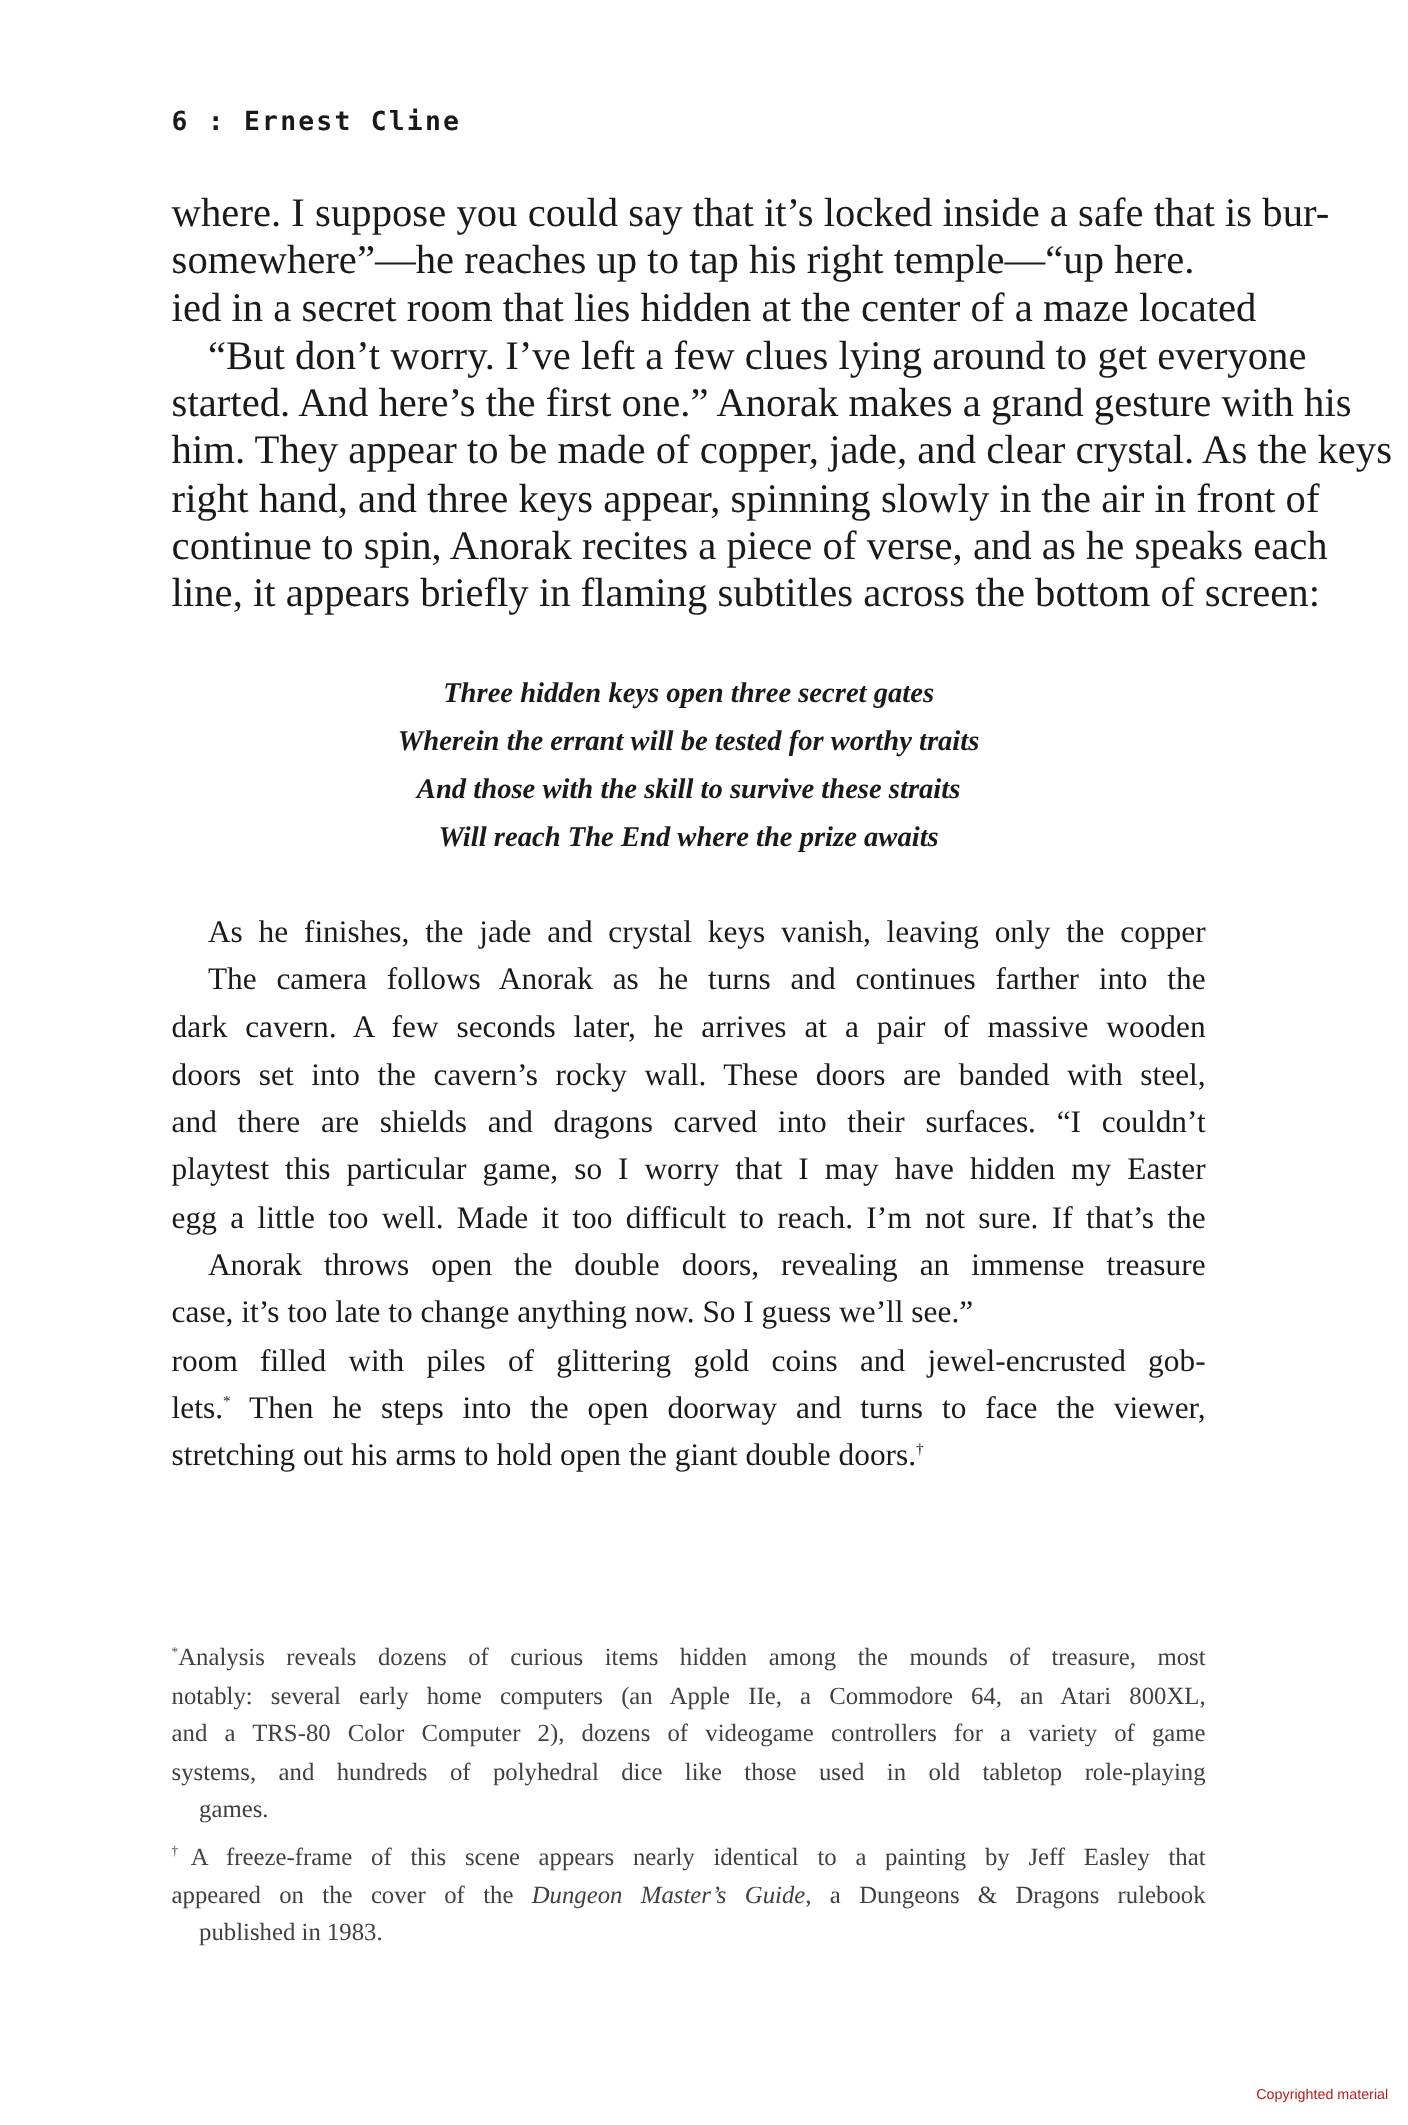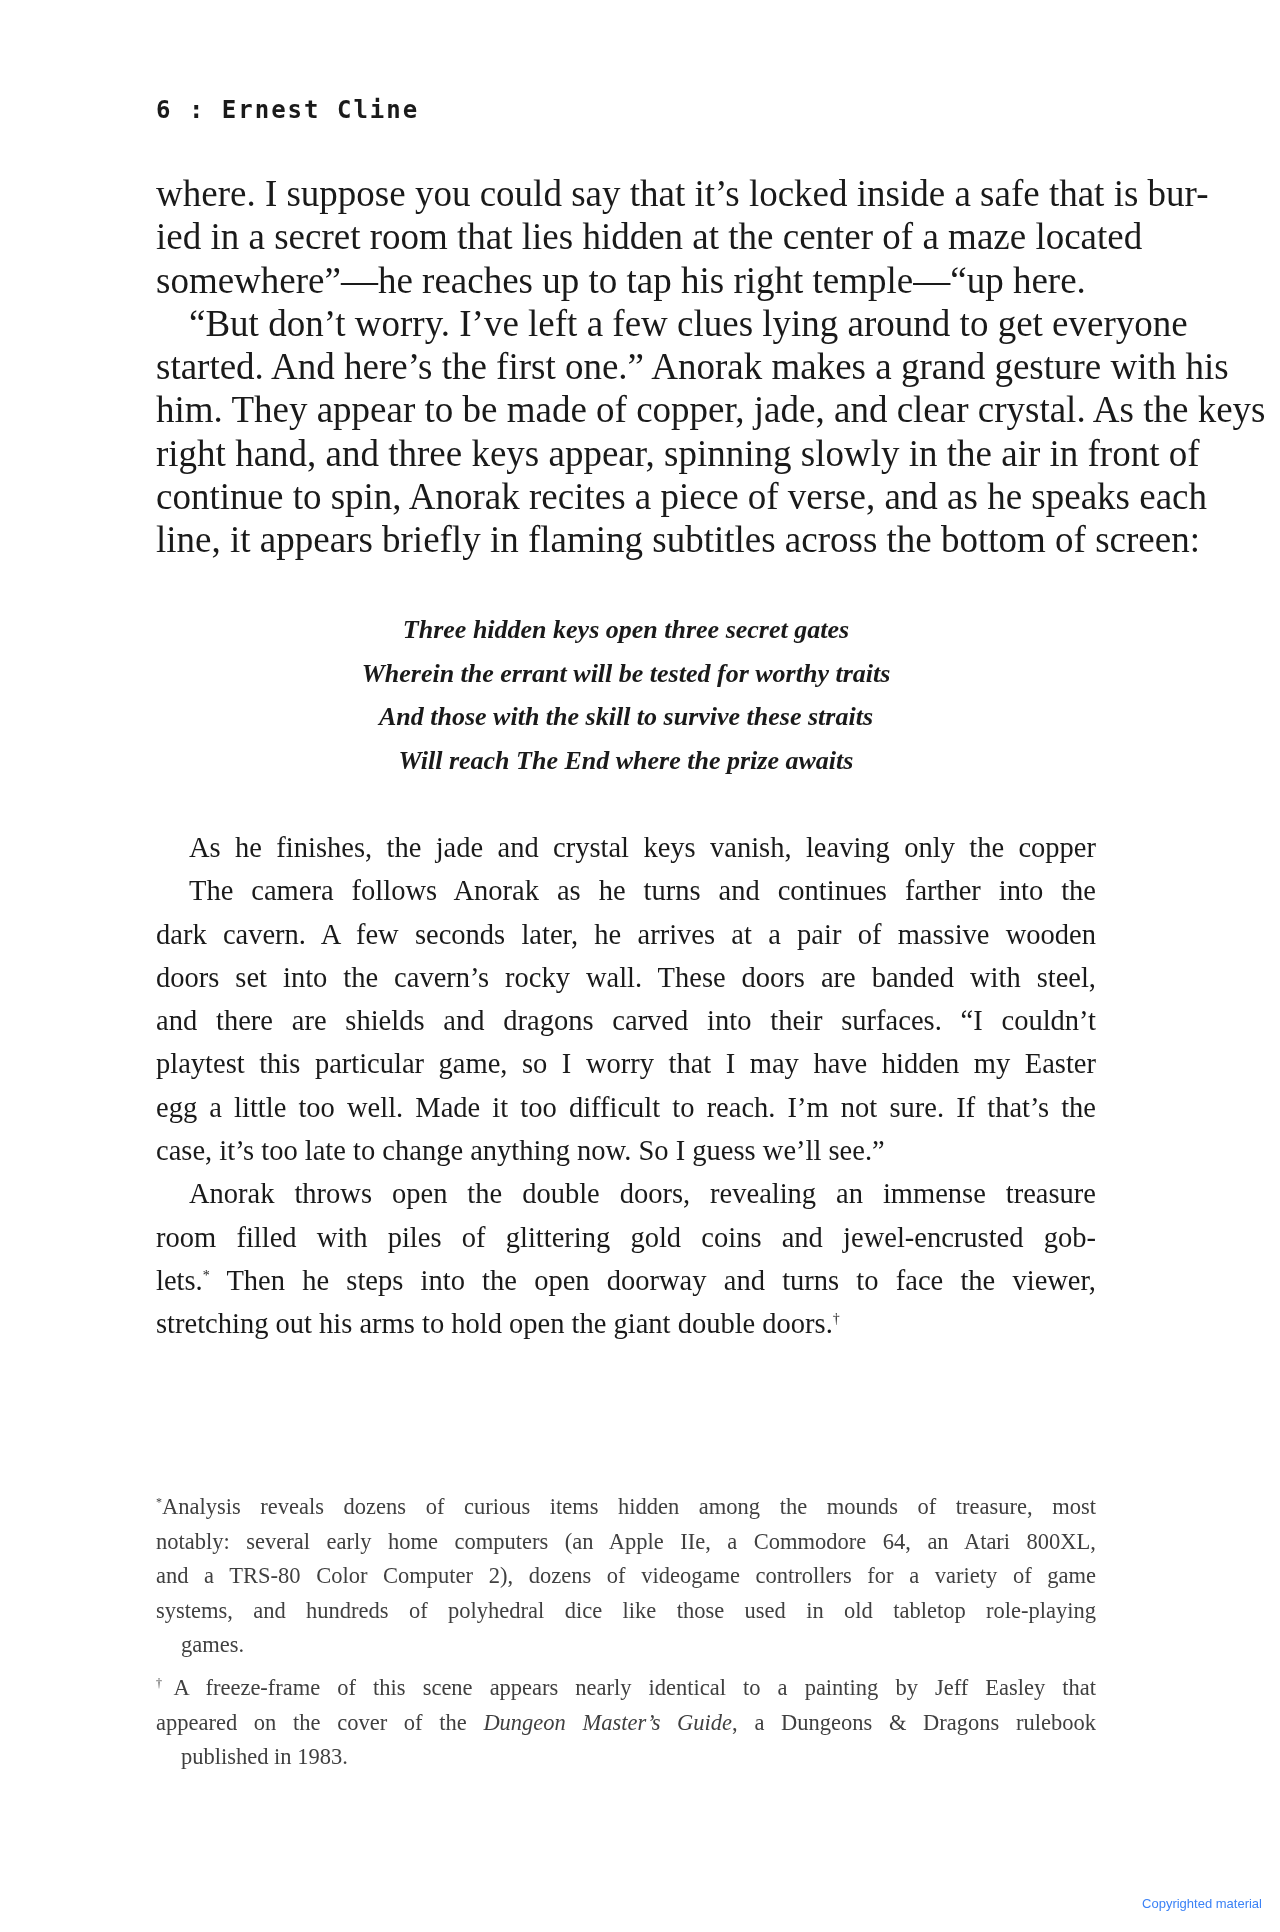--- a/index.html
+++ b/index.html
@@ -114,34 +114,34 @@
       font-size: 12px;
       vertical-align: super;
       line-height: 0;
     }
     .watermark {
       position: absolute;
       right: 18px;
       top: 1896px;
       font-family: "Liberation Sans", sans-serif;
       font-size: 13px;
-      color: #3b82f6;
+      color: #b91c1c;
     }
   </style>
 </head>
 <body>
 
 <div class="page">
 
   <div class="running-head">6 : Ernest Cline</div>
 
   <div class="body-text">
     <span class="line">where. I suppose you could say that it’s locked inside a safe that is bur-</span>
+    <span class="line last">somewhere”—he reaches up to tap his right temple—“up here.</span>
     <span class="line">ied in a secret room that lies hidden at the center of a maze located</span>
-    <span class="line last">somewhere”—he reaches up to tap his right temple—“up here.</span>
     <span class="line indent">“But don’t worry. I’ve left a few clues lying around to get everyone</span>
     <span class="line">started. And here’s the first one.” Anorak makes a grand gesture with his</span>
     <span class="line">him. They appear to be made of copper, jade, and clear crystal. As the keys</span>
     <span class="line">right hand, and three keys appear, spinning slowly in the air in front of</span>
     <span class="line">continue to spin, Anorak recites a piece of verse, and as he speaks each</span>
     <span class="line last">line, it appears briefly in flaming subtitles across the bottom of screen:</span>
   </div>
 
   <div class="verse">
     <span class="verse-line">Three hidden keys open three secret gates</span>
@@ -151,22 +151,22 @@
   </div>
 
   <div class="body-text-2">
     <span class="line indent">As he finishes, the jade and crystal keys vanish, leaving only the copper</span>
     <span class="line indent">The camera follows Anorak as he turns and continues farther into the</span>
     <span class="line">dark cavern. A few seconds later, he arrives at a pair of massive wooden</span>
     <span class="line">doors set into the cavern’s rocky wall. These doors are banded with steel,</span>
     <span class="line">and there are shields and dragons carved into their surfaces. “I couldn’t</span>
     <span class="line">playtest this particular game, so I worry that I may have hidden my Easter</span>
     <span class="line">egg a little too well. Made it too difficult to reach. I’m not sure. If that’s the</span>
+    <span class="line indent">Anorak throws open the double doors, revealing an immense treasure</span>
     <span class="line last">case, it’s too late to change anything now. So I guess we’ll see.”</span>
-    <span class="line indent">Anorak throws open the double doors, revealing an immense treasure</span>
     <span class="line">room filled with piles of glittering gold coins and jewel-encrusted gob-</span>
     <span class="line"><span>lets.</span><span class="fn-marker">*</span><span> Then he steps into the open doorway and turns to face the viewer,</span></span>
     <span class="line last"><span>stretching out his arms to hold open the giant double doors.</span><span class="fn-marker">†</span></span>
   </div>
 
   <div class="footnotes">
     <div class="footnote">
       <span class="fn-line"><span class="fn-sup">*</span><span>Analysis reveals dozens of curious items hidden among the mounds of treasure, most</span></span>
       <span class="fn-line">notably: several early home computers (an Apple IIe, a Commodore 64, an Atari 800XL,</span>
       <span class="fn-line">and a TRS-80 Color Computer 2), dozens of videogame controllers for a variety of game</span>

